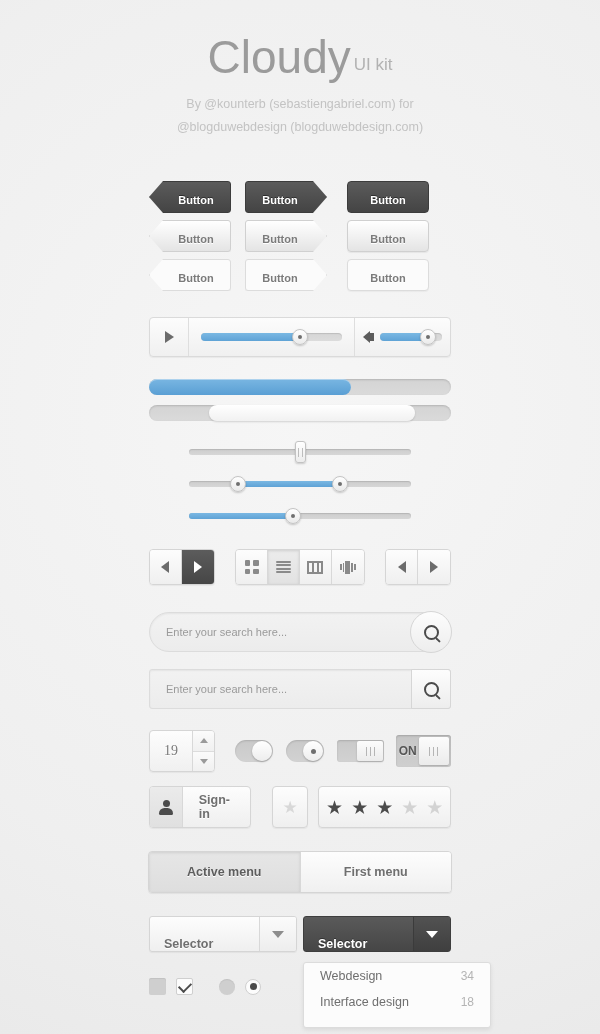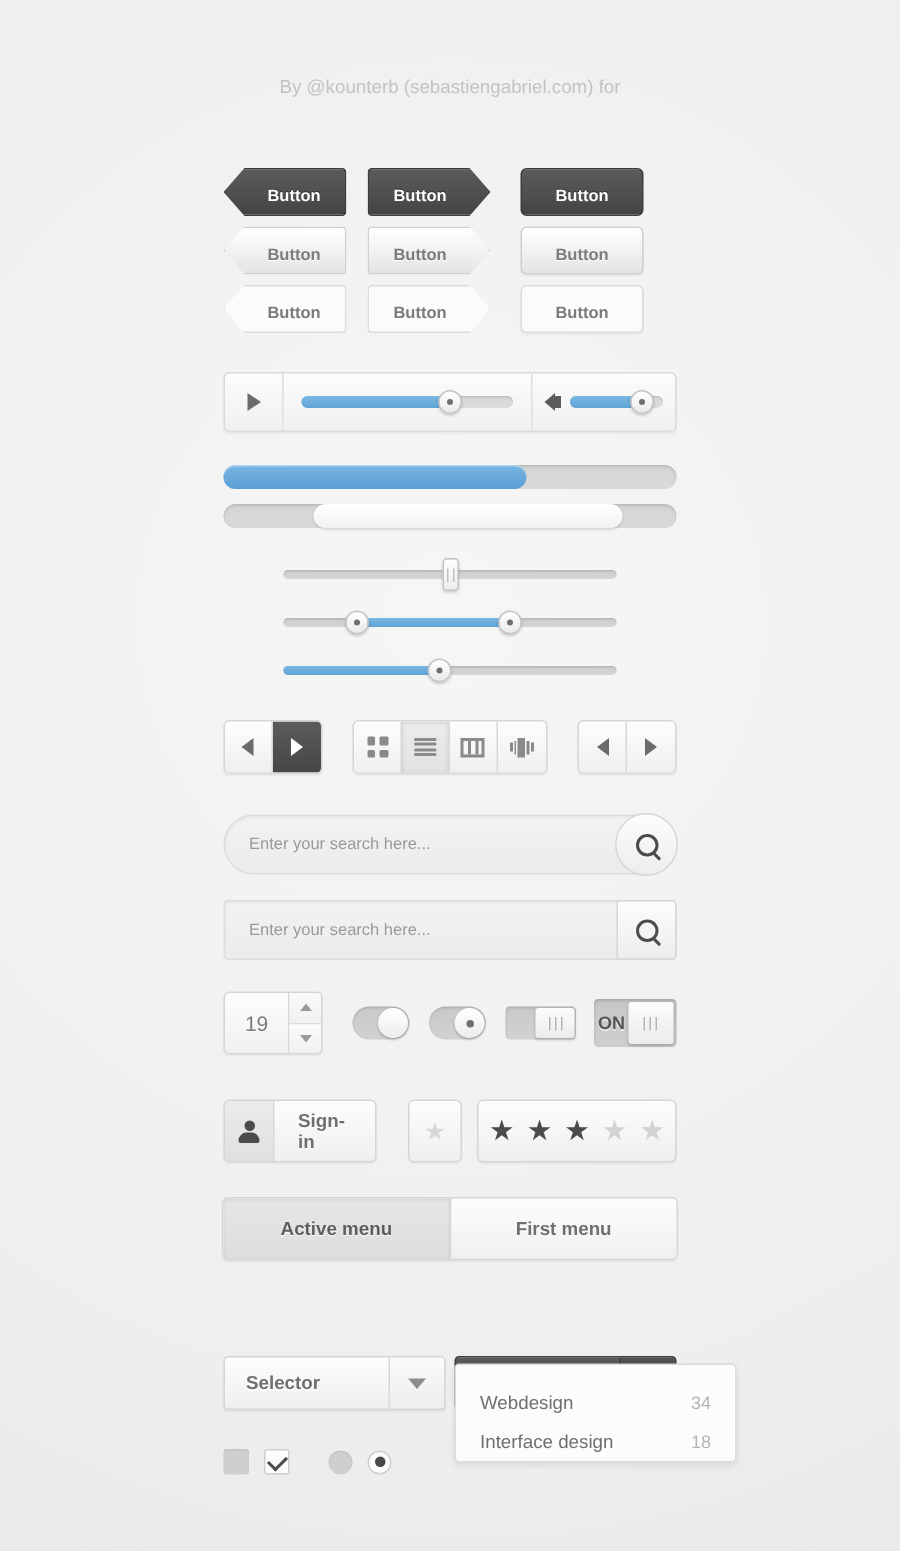--- a/index.html
+++ b/index.html
@@ -201,21 +201,21 @@
   .mag:after{content:"";position:absolute;width:2px;height:6px;background:#4b4b4b;
     right:-2px;bottom:-5px;transform:rotate(-45deg);border-radius:1px;}
 
   
   .stepper{
     display:flex;height:40px;border:1px solid #d5d5d5;border-radius:4px;overflow:hidden;
     background:linear-gradient(#fdfdfd,#f0f0f0);box-shadow:0 1px 1px rgba(0,0,0,.05);
   }
   .stepper-val{
     width:48px;display:flex;align-items:center;justify-content:center;
-    font-size:14px;color:#7a7a7a;text-shadow:0 1px 0 #fff;border-right:1px solid #d8d8d8;
+    font-size:14px;color:#7a7a7a;text-shadow:0 1px 0 #fff;border-right:1px solid #d8d8d8;font-family:Liberation Serif, serif;
   }
   .stepper-arrows{width:24px;display:flex;flex-direction:column;}
   .sa{flex:1;display:flex;align-items:center;justify-content:center;background:linear-gradient(#fbfbfb,#f0f0f0);}
   .sa:first-child{border-bottom:1px solid #dcdcdc;}
   .ar-up{width:0;height:0;border-bottom:5px solid #9a9a9a;border-left:4px solid transparent;border-right:4px solid transparent;}
   .ar-dn{width:0;height:0;border-top:5px solid #9a9a9a;border-left:4px solid transparent;border-right:4px solid transparent;}
 
   .tg-pill{
     width:44px;height:22px;border-radius:11px;
     background:linear-gradient(#c9c9c9,#d2d2d2);
@@ -286,23 +286,22 @@
     flex:1;display:flex;align-items:center;justify-content:center;
     font-size:12.5px;font-weight:bold;color:#6f6f6f;text-shadow:0 1px 0 #fff;
     background:linear-gradient(#fdfdfd,#f0f0f0);border-right:1px solid #d8d8d8;
   }
   .tab:last-child{border-right:none;}
   .tab.active{background:linear-gradient(#e6e6e6,#dedede);box-shadow:inset 0 1px 3px rgba(0,0,0,.10);color:#5d5d5d;}
 
   
   .selrow{width:302px;margin:0 auto;display:flex;align-items:flex-start;position:relative;}
   .sel{
-    height:36px;display:flex;align-items:center;border-radius:3px;overflow:hidden;
+    height:36px;display:flex;align-items:flex-end;border-radius:3px;overflow:hidden;
     box-sizing:border-box;
-    margin-top:41px;
   }
   .sel-light{
     width:148px;border:1px solid #d5d5d5;
     background:linear-gradient(#fdfdfd,#efefef);box-shadow:0 1px 1px rgba(0,0,0,.05);
   }
   .sel-dark{
     width:148px;border:1px solid #3e3e3e;
     background:linear-gradient(#5a5a5a,#464646);
   }
   .sel .lbl{flex:1;padding-left:14px;font-size:12.5px;font-weight:bold;}
@@ -315,21 +314,21 @@
   .sel-dark .arrw{border-left:1px solid #3b3b3b;background:linear-gradient(#525252,#3f3f3f);}
   .cvd{width:0;height:0;border-top:7px solid #8d8d8d;border-left:6px solid transparent;border-right:6px solid transparent;}
   .cvd.w{border-top-color:#ffffff;}
 
   .dropdown{
     position:absolute;left:154px;top:46px;width:186px;
     background:#fcfcfc;border:1px solid #dcdcdc;border-radius:3px;
     box-shadow:0 2px 4px rgba(0,0,0,.08);padding:6px 0;
   }
   .dd-item{
-    display:flex;align-items:flex-end;height:26px;padding:0 16px;
+    display:flex;align-items:flex-start;height:26px;padding:0 16px;
     font-size:12.5px;color:#6f6f6f;
   }
   .dd-item .nm{flex:1;}
   .dd-item .ct{color:#b4b4b4;font-size:12px;}
 
   
   .checks{width:302px;margin:0 auto;display:flex;align-items:center;gap:10px;}
   .cb{width:17px;height:17px;border-radius:2px;box-sizing:border-box;}
   .cb-off{background:#cfcfcf;box-shadow:inset 0 1px 1px rgba(0,0,0,.07);}
   .cb-on{background:#fcfcfc;border:1px solid #cfcfcf;display:flex;align-items:center;justify-content:center;}
@@ -338,21 +337,26 @@
   .rb-off{background:#cfcfcf;box-shadow:inset 0 1px 1px rgba(0,0,0,.07);}
   .rb-on{background:#fcfcfc;border:1px solid #cfcfcf;display:flex;align-items:center;justify-content:center;}
   .rb-on i{width:7px;height:7px;border-radius:50%;background:#4a4a4a;display:block;}
 </style>
 </head>
 <body>
 
 <div class="page">
 
   <div class="header">
+    <div class="title-row">
+      <span class="title">Cloudy</span>
+      <span class="title-sub">UI kit</span>
+    </div>
     <div class="credit">By @kounterb (sebastiengabriel.com) for</div>
+    <div class="credit" style="margin-top:2px">@blogduwebdesign (blogduwebdesign.com)</div>
   </div>
 
   <div class="btnrow" style="margin-top:43px">
     <div class="btn btn-dark btn-left">Button</div>
     <div class="gap"></div>
     <div class="btn btn-dark btn-right">Button</div>
     <div class="gap-l"></div>
     <div class="btn btn-dark btn-plain">Button</div>
   </div>
 
@@ -531,21 +535,21 @@
       </div>
     <div style="width:14px"></div>
     <div class="tg-on">
       <div class="lbl">ON</div>
       <div class="kn">
           <div class="grip"></div>
         </div>
     </div>
   </div>
 
-  <div class="tbwrap" style="margin-top:30px">
+  <div class="tbwrap" style="margin-top:14px">
     <div class="signin">
       <div class="ava">
         <div class="person">
             <div class="h"></div>
             <div class="b"></div>
           </div>
       </div>
       <div class="txt">Sign-in</div>
     </div>
     <div style="width:24px"></div>

